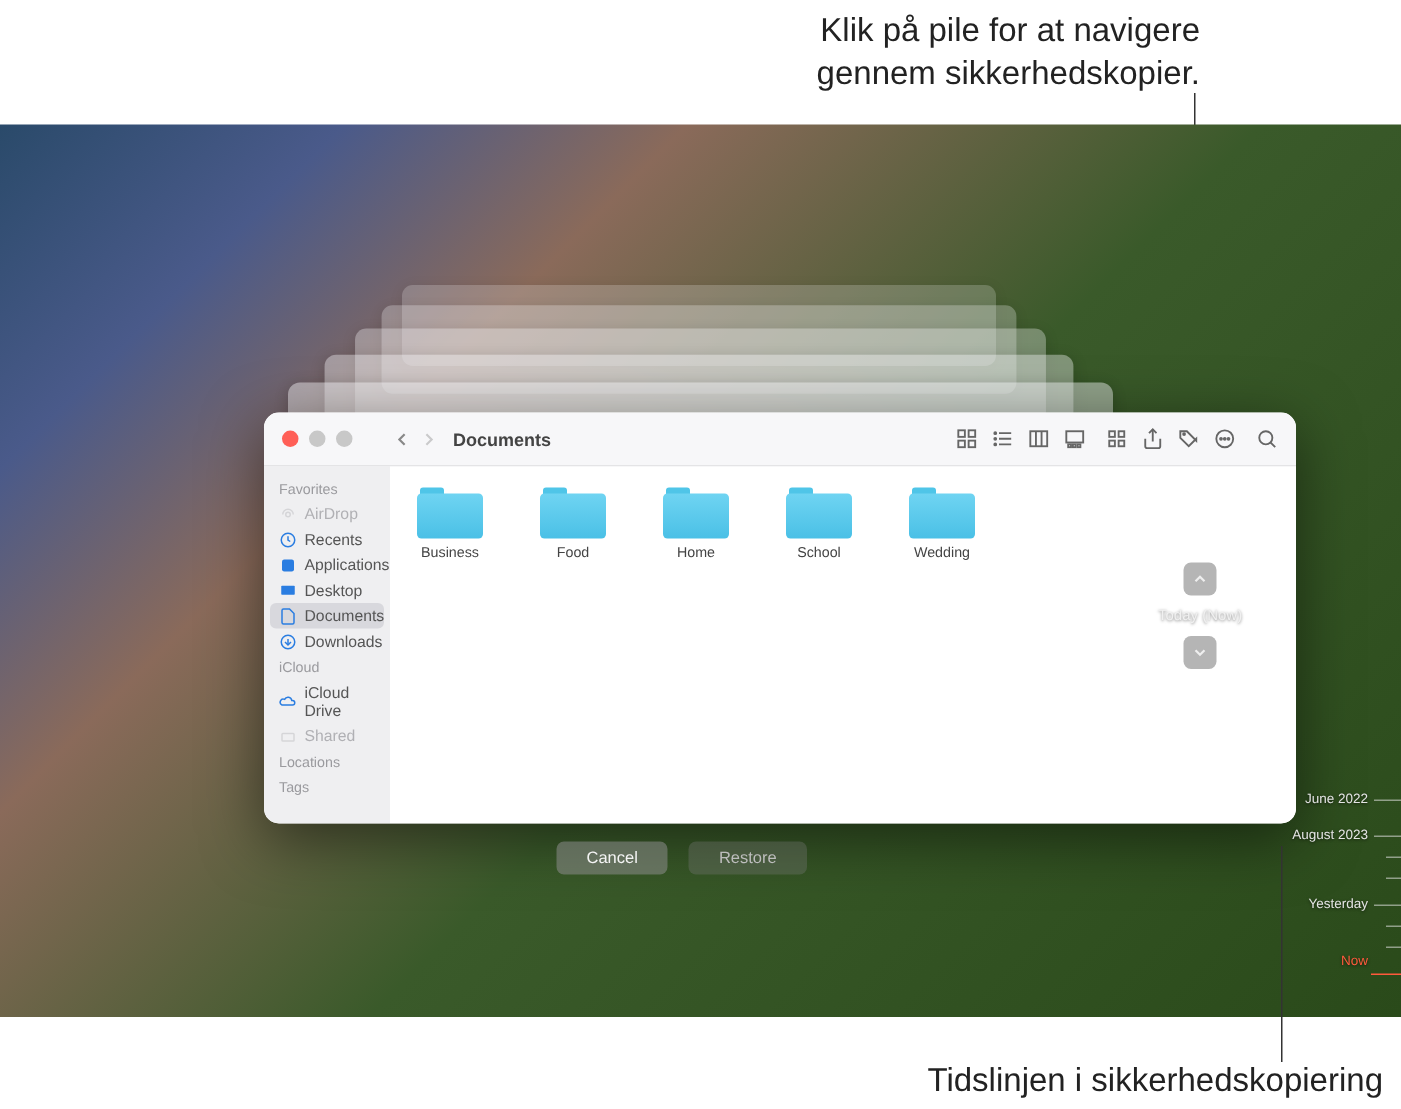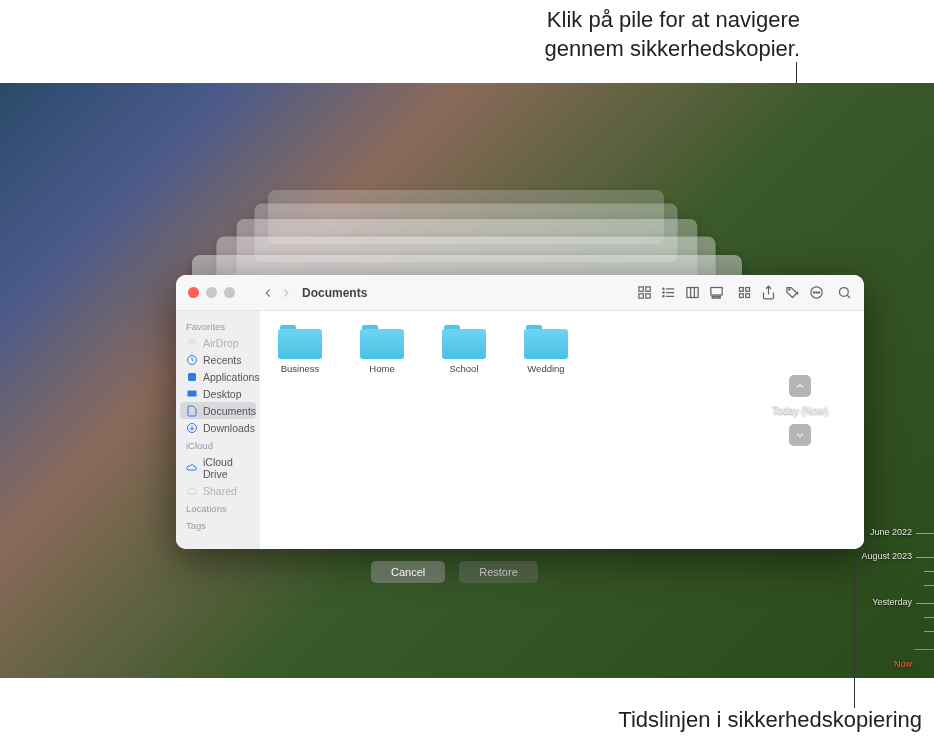--- a/index.html
+++ b/index.html
@@ -435,20 +435,24 @@
             </svg>
           <span>Shared</span>
         </div>
         <div class="sb-head">Locations</div>
         <div class="sb-head">Tags</div>
       </div>
       <div class="content">
         <div class="folder">
           <div class="folder-icon"></div>
           <div class="folder-label">Business</div>
+        </div>
+        <div class="folder">
+          <div class="folder-icon"></div>
+          <div class="folder-label">Food</div>
         </div>
         <div class="folder">
           <div class="folder-icon"></div>
           <div class="folder-label">Home</div>
         </div>
         <div class="folder">
           <div class="folder-icon"></div>
           <div class="folder-label">School</div>
         </div>
         <div class="folder">
@@ -482,20 +486,20 @@
     <div class="tl-label" style="top:4px">June 2022</div>
     <div class="tl-tick" style="top:10px; width:18px"></div>
     <div class="tl-label" style="top:28px">August 2023</div>
     <div class="tl-tick" style="top:34px; width:18px"></div>
     <div class="tl-tick" style="top:48px; width:10px"></div>
     <div class="tl-tick" style="top:62px; width:10px"></div>
     <div class="tl-label" style="top:74px">Yesterday</div>
     <div class="tl-tick" style="top:80px; width:18px"></div>
     <div class="tl-tick" style="top:94px; width:10px"></div>
     <div class="tl-tick" style="top:108px; width:10px"></div>
-    <div class="tl-label tl-now" style="top:136px">Now</div>
+    <div class="tl-label tl-now" style="top:112px">Now</div>
     <div class="tl-tick" style="top:126px; width:20px; background:#ff5a3c"></div>
   </div>
 
 </div>
 
 <div class="callout-bottom-line"></div>
 <div class="callout-bottom">Tidslinjen i sikkerhedskopiering</div>
 
 </body></html>

